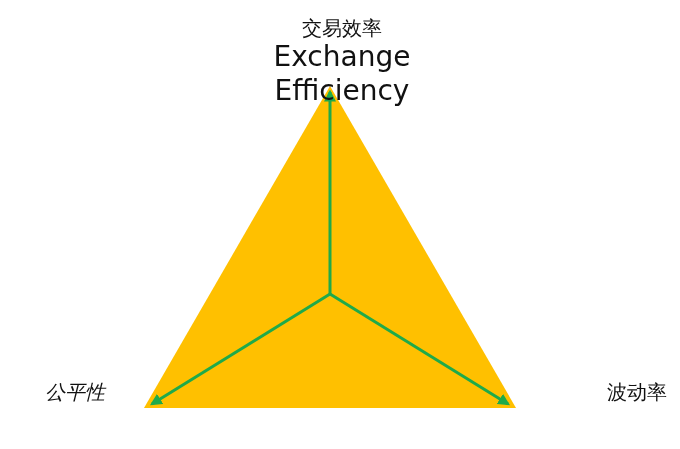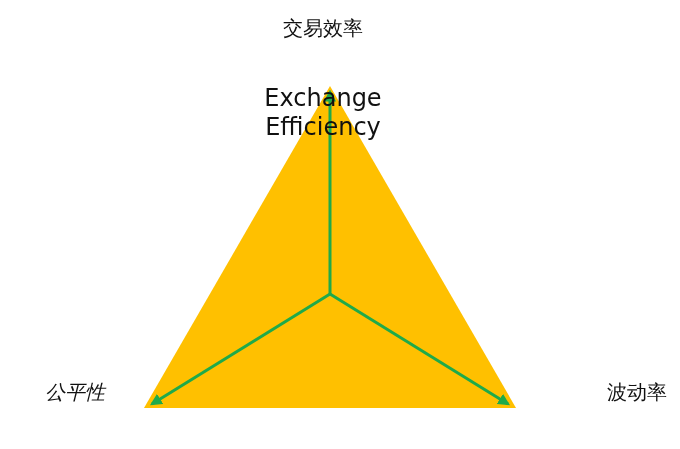--- a/index.html
+++ b/index.html
@@ -1,21 +1,21 @@
 <!DOCTYPE html>
 <html><head>
 <meta charset="utf-8">
 <style>
   html, body { margin:0; padding:0; background:#ffffff; }
   body { width:680px; height:449px; position:relative; overflow:hidden;
          font-family: "DejaVu Sans", "Liberation Sans", sans-serif; color:#111; }
   .label { position:absolute; text-align:center; line-height:1.2; }
   .label .zh { font-size:20px; display:block; }
-  .label .en { font-size:24px; display:block;margin-top:44px; }
-  #lbl-top { left:203px; top:16px; width:240px; }
+  .label .en { font-size:28px; display:block; }
+  #lbl-top { left:222px; top:16px; width:240px; }
   #lbl-left { left:15px; top:380px; width:120px;font-style:italic; }
   #lbl-right { left:572px; top:380px; width:130px; }
   svg { position:absolute; left:0; top:0; }
 </style>
 </head>
 <body>
 
 <svg width="680" height="449">
   <defs>
     <marker id="arrow" viewBox="0 0 10 10" refX="8" refY="5" markerWidth="4" markerHeight="4" orient="auto-start-reverse">

